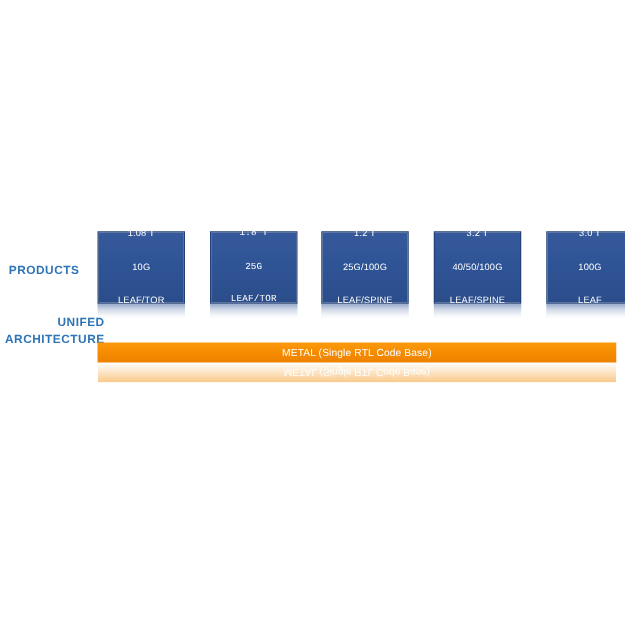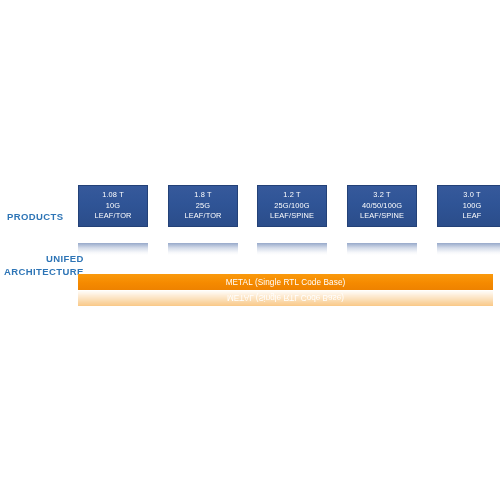--- a/index.html
+++ b/index.html
@@ -48,34 +48,35 @@
     position: absolute;
     left: 78px;
     top: 185px;
     width: 415px;
     height: 58px;
   }
   .product-box {
     position: absolute;
     top: 0;
     width: 70px;
-    height: 42px;
+    height: 58px;
     background: #2F5496;
     background: linear-gradient(180deg, #36599B 0%, #2F5496 45%, #2B4D8A 100%);
     border: 1px solid #234177;
     box-sizing: border-box;
     color: #ffffff;
     font-size: 7.4px;
     line-height: 10.5px;
     text-align: center;
     display: flex;
     flex-direction: column;
     align-items: center;
     justify-content: center;
     letter-spacing: 0.15px;
+    gap: 16px;
   }
   .product-box .ln { display: block; white-space: nowrap; }
 
   
   .product-reflection {
     position: absolute;
     top: 58px;
     width: 70px;
     height: 12px;
     background: linear-gradient(180deg, rgba(47,84,150,0.50) 0%, rgba(47,84,150,0.20) 42%, rgba(47,84,150,0.04) 80%, rgba(47,84,150,0) 100%);
@@ -152,21 +153,21 @@
     <div class="product-reflection" style="left:179px;"></div>
     <div class="product-reflection" style="left:269px;"></div>
     <div class="product-reflection" style="left:359px;"></div>
 
     <div class="product-box" style="left:0px;">
       <span class="ln">1.08 T</span>
       <span class="ln">10G</span>
       <span class="ln">LEAF/TOR</span>
     </div>
 
-    <div class="product-box" style="left:90px;">
+    <div class="product-box" style="left:90px;font-family:Liberation Mono, monospace;">
       <span class="ln">1.8 T</span>
       <span class="ln">25G</span>
       <span class="ln">LEAF/TOR</span>
     </div>
 
     <div class="product-box" style="left:179px;">
       <span class="ln">1.2 T</span>
       <span class="ln">25G/100G</span>
       <span class="ln">LEAF/SPINE</span>
     </div>

